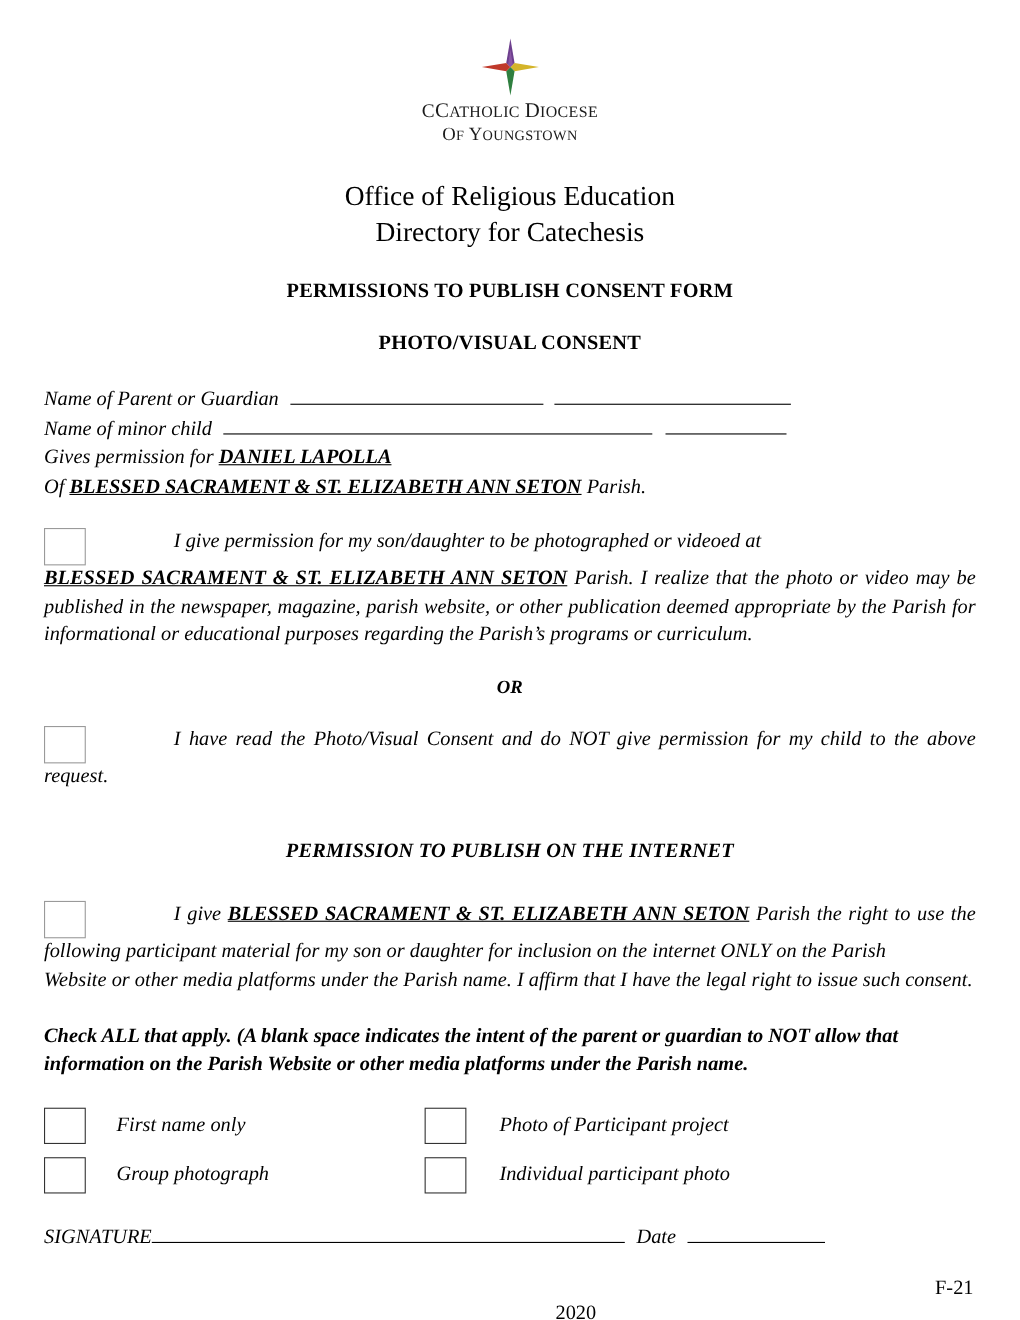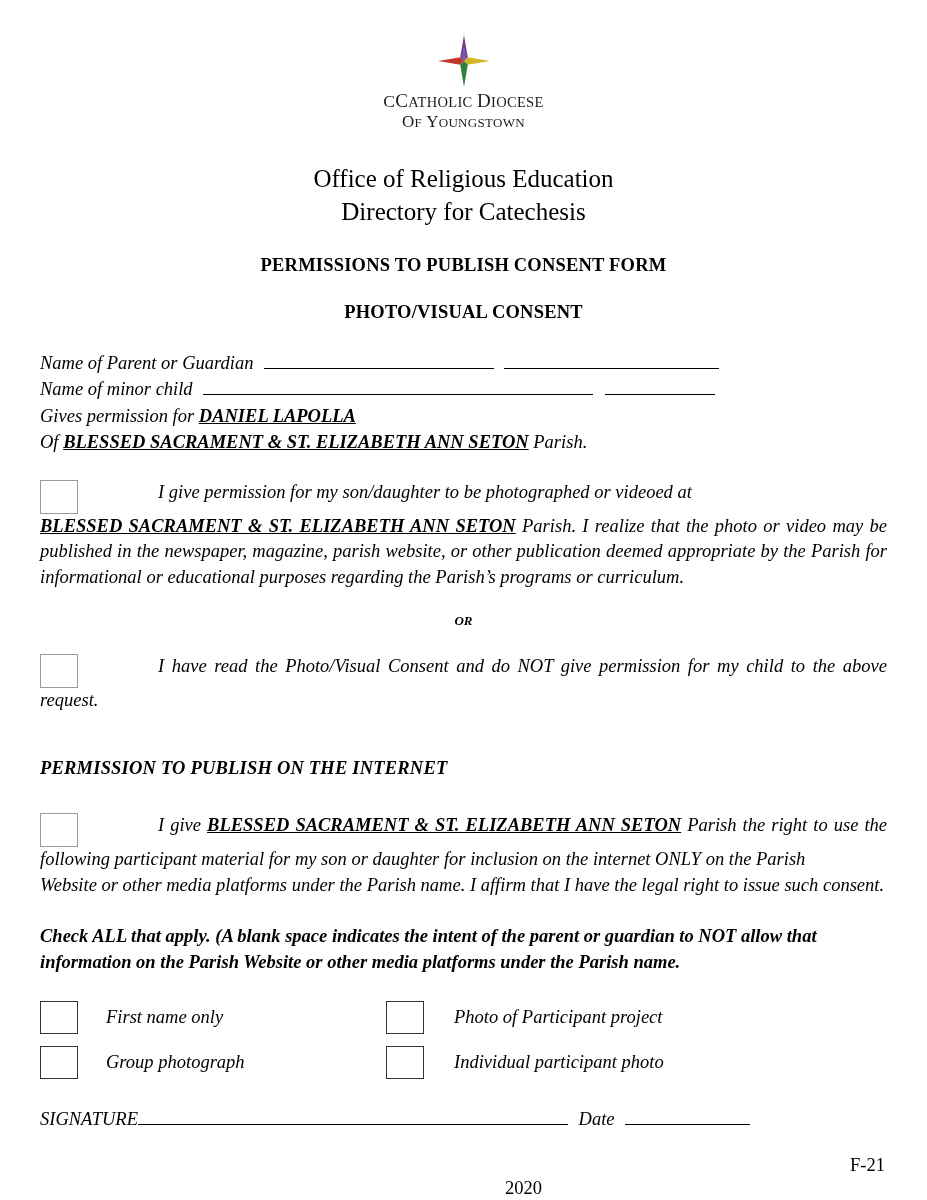--- a/index.html
+++ b/index.html
@@ -123,24 +123,25 @@
     text-align: justify;
     text-justify: inter-word;
   }
   .first-line-indent {
     display: inline-block;
     width: 80px;
   }
   .or-line {
     text-align: center;
     font-weight: bold;
-    font-size: 13px;
+    font-size: 17px;
     margin-top: 22px;
   }
   .section-title {
+    text-align: center;
     font-weight: bold;
     font-size: 18.5px;
     margin-top: 42px;
     letter-spacing: 0.2px;
   }
   .checkall {
     font-weight: bold;
     margin-top: 26px;
     line-height: 1.38;
   }

